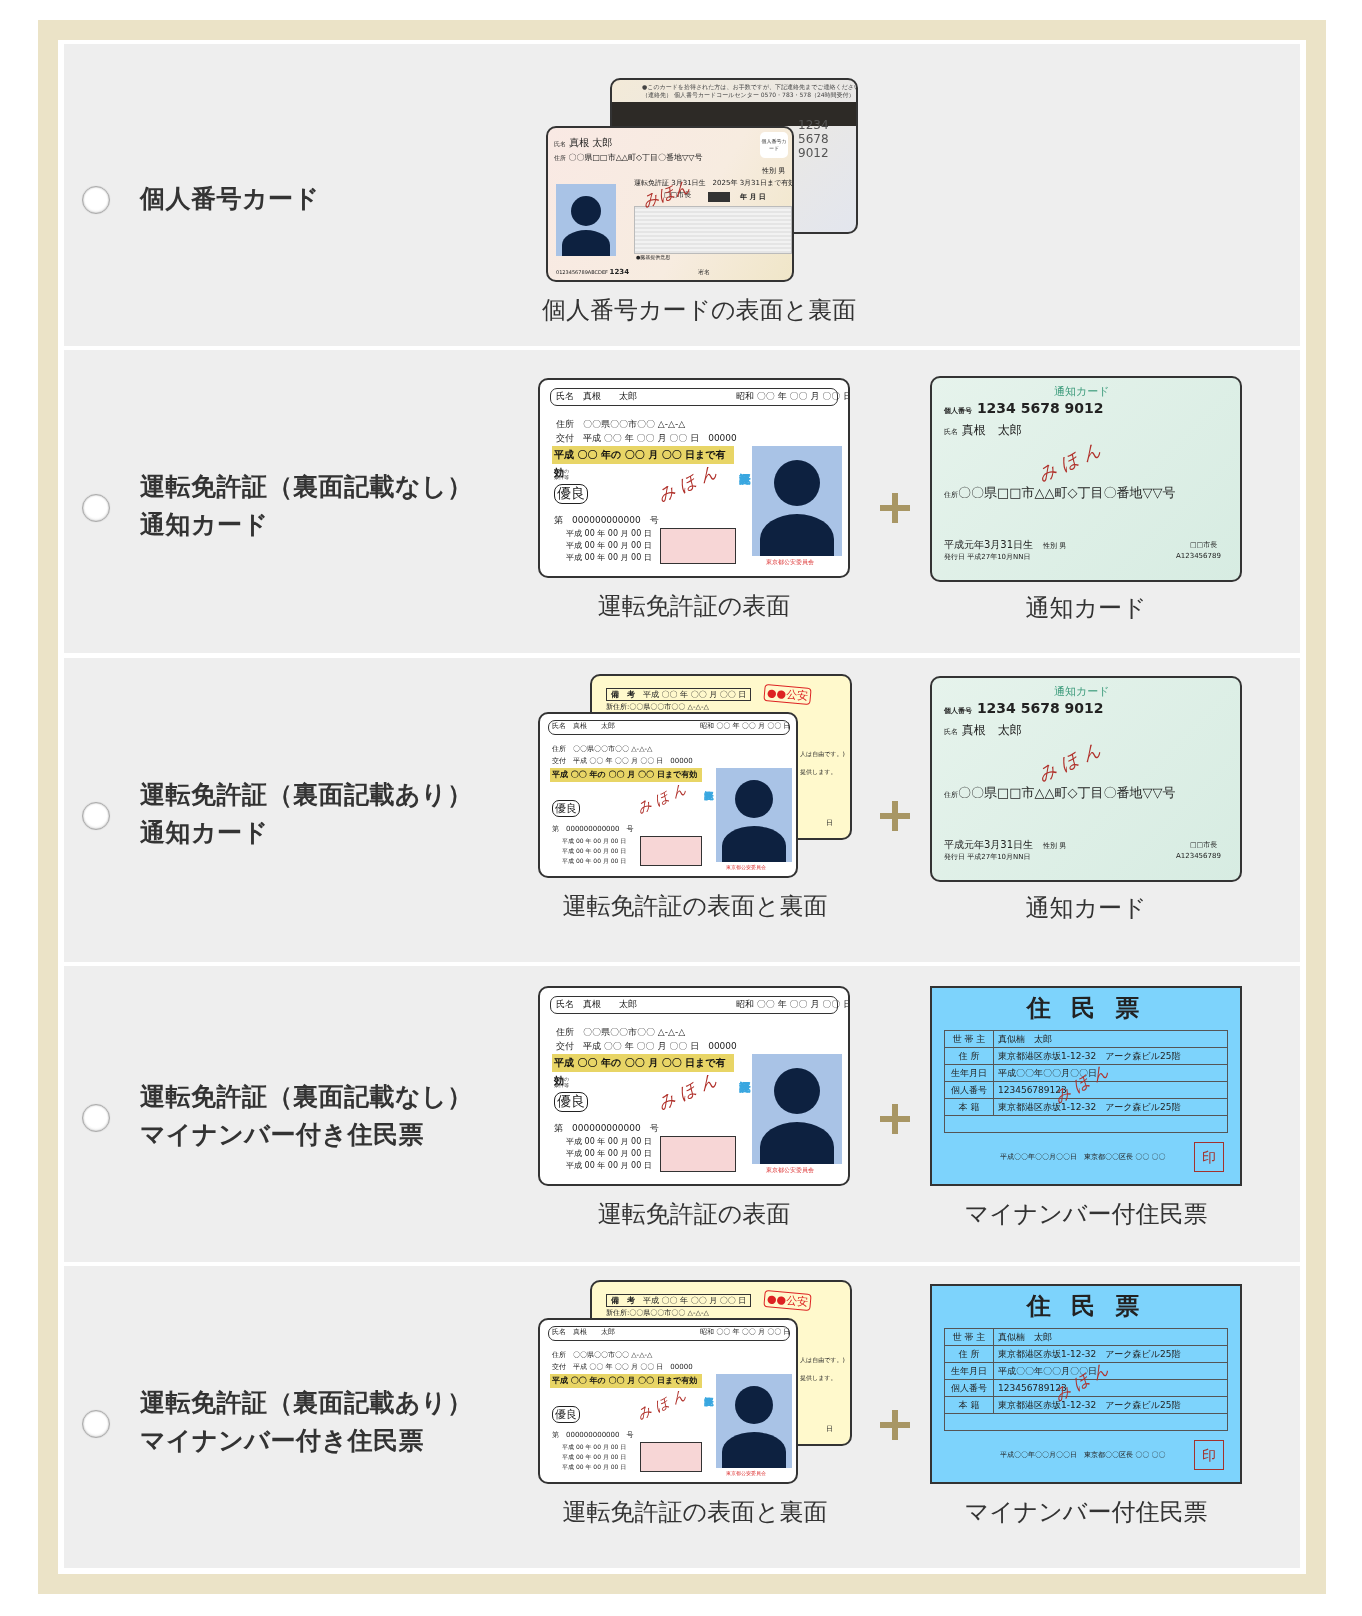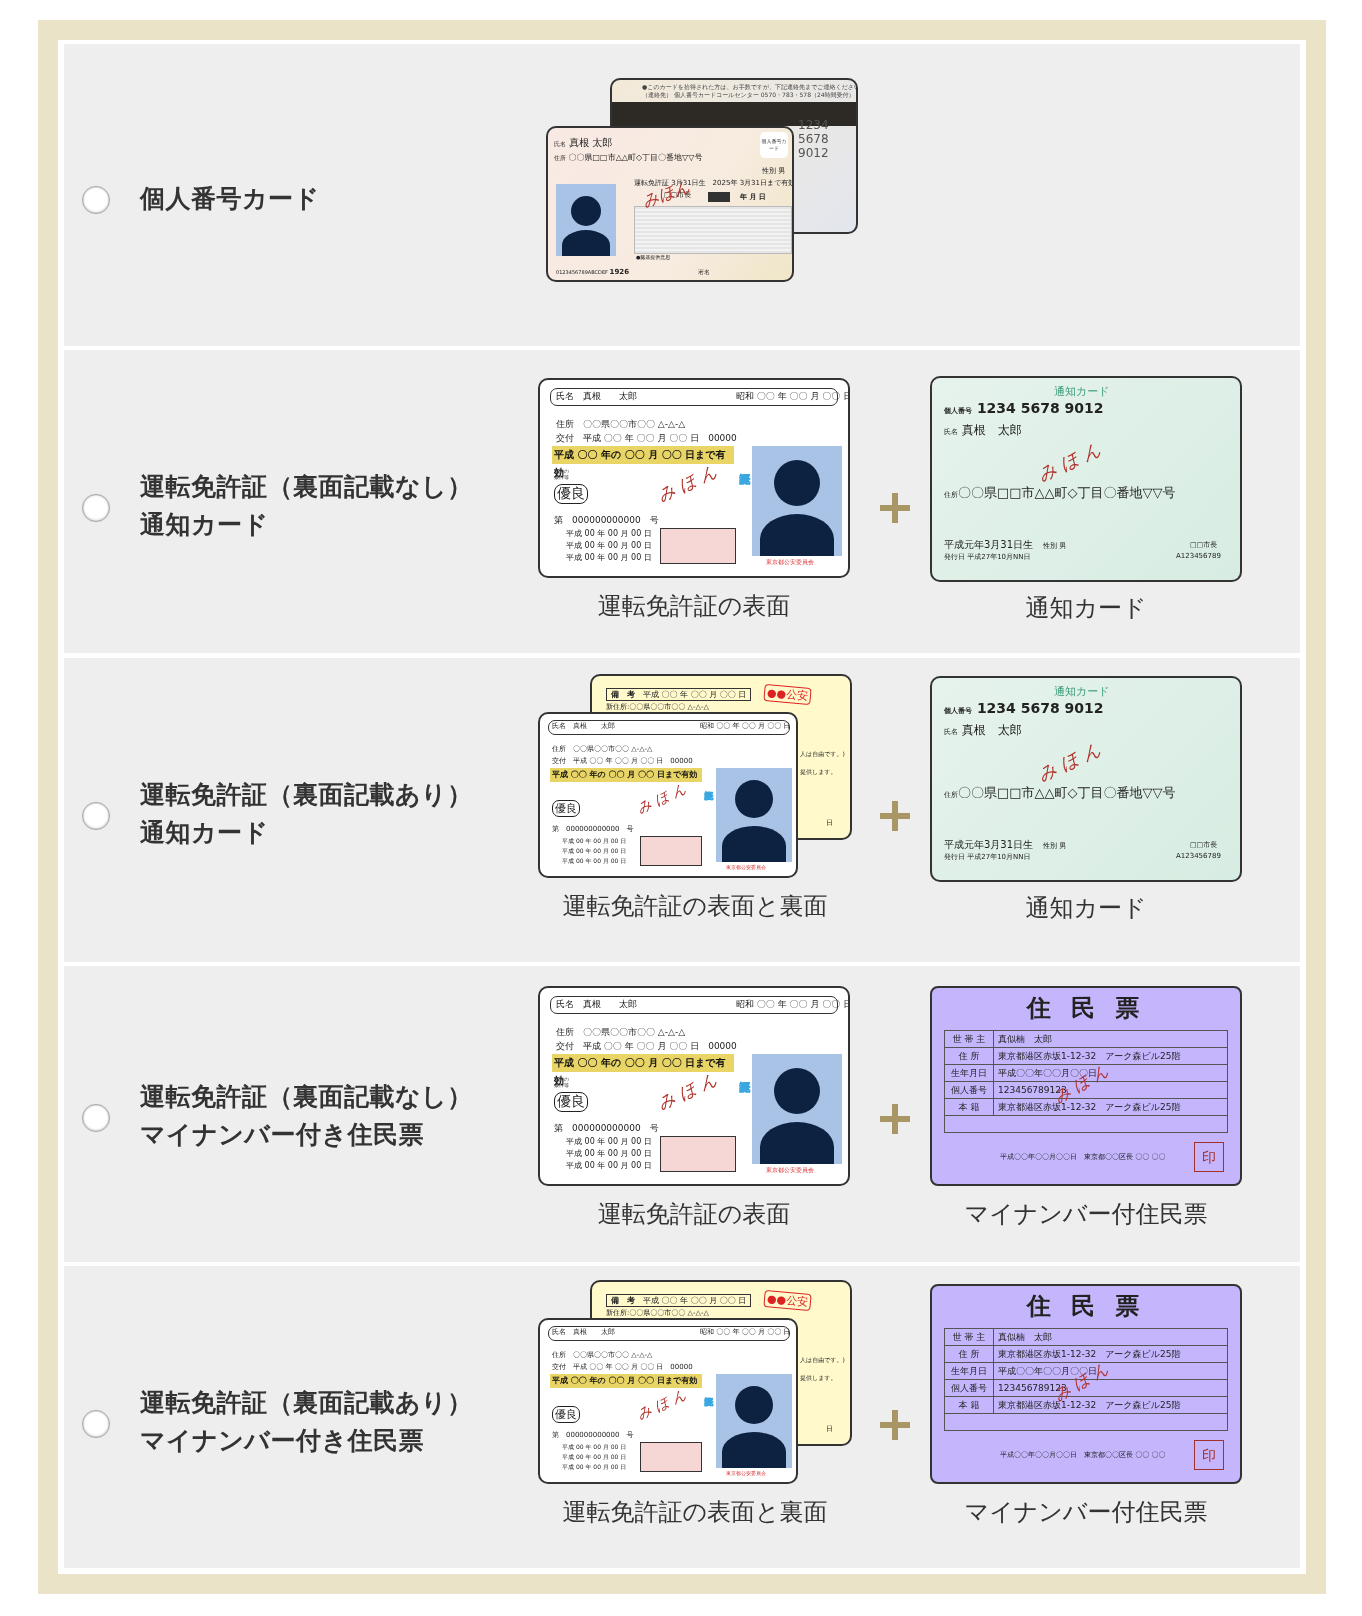--- a/index.html
+++ b/index.html
@@ -26,21 +26,21 @@
   .photo .body{position:absolute;border-radius:50% 50% 0 0;background:#0d2140;}
   .t{position:absolute;white-space:nowrap;color:#222;}
   .mihon{position:absolute;color:#b0302a;font-style:italic;font-size:16px;white-space:nowrap;font-family:"DejaVu Serif",serif;}
   .dl{background:#fff;}
   .dl .box{position:absolute;border:1px solid #333;border-radius:7px;}
   .dl .yellow{position:absolute;background:#e8d566;font-weight:bold;color:#111;}
   .dl .blue-v{position:absolute;color:#3aa7e0;font-weight:bold;writing-mode:vertical-rl;}
   .dl .pink{position:absolute;background:#f7d6d6;border:1px solid #333;}
   .dl-back{background:#fff9cc;}
   .tsuchi{background:linear-gradient(135deg,#e6f3ec,#d7ece2);}
-  .jumin{background:#c4b5fd;border-radius:8px;}
+  .jumin{background:#7dd3fc;border-radius:0;}
   .jumin table{position:absolute;border-collapse:collapse;font-size:9px;}
   .jumin td{border:1px solid #555;padding:0 4px;height:16px;white-space:nowrap;color:#222;}
   .jumin .stamp{position:absolute;width:28px;height:28px;border:1.5px solid #a3322c;color:#a3322c;font-size:14px;text-align:center;line-height:28px;}
 </style>
 </head>
 <body>
 
 <div class="frame">
 <div class="inner">
 
@@ -63,24 +63,25 @@
           <div class="head" style="left:15px;top:12px;width:30px;height:30px;"></div>
           <div class="body" style="left:6px;top:46px;width:48px;height:30px;"></div>
         </div>
         <div class="t" style="left:86px;top:50px;font-size:7px;"><span>運転免許証 3月31日生</span>　<span>2025年 3月31日まで有効</span></div>
         <div class="t" style="left:116px;top:62px;font-size:7px;">□□市長</div>
         <div style="position:absolute;left:160px;top:64px;width:22px;height:10px;background:#333;"></div>
         <div class="t" style="left:192px;top:64px;font-size:7px;font-weight:bold;">年 月 日</div>
         <div style="position:absolute;left:86px;top:78px;width:156px;height:46px;background:repeating-linear-gradient(0deg,#e5e5e5 0 2px,#f2f2f2 2px 4px);border:1px solid #bbb;"></div>
         <div class="t" style="left:88px;top:126px;font-size:5px;">●臓器提供意思</div>
         <div class="t" style="left:150px;top:140px;font-size:6px;">署名</div>
-        <div class="t" style="left:8px;top:140px;font-size:5px;"><span>0123456789ABCDEF</span> <b style="font-size:7px">1926</b></div>
+        <div class="t" style="left:8px;top:140px;font-size:5px;"><span>0123456789ABCDEF</span> <b style="font-size:7px">1234</b></div>
         <div class="mihon" style="left:94px;top:56px;transform:rotate(-20deg);">みほん</div>
       </div>
     </div>
+    <div class="caption" style="left:470px;top:250px;width:330px;">個人番号カードの表面と裏面</div>
   </div>
 
   <div class="row" style="top:310px;height:303px;">
     <div class="radio" style="top:144px;"></div>
     <div class="label" style="top:118px;">
           <div>運転免許証（裏面記載なし）</div>
           <div>通知カード</div>
         </div>
     <div class="card dl" style="left:474px;top:28px;width:312px;height:200px;">
       <div class="box" style="left:10px;top:8px;width:286px;height:16px;"></div>

